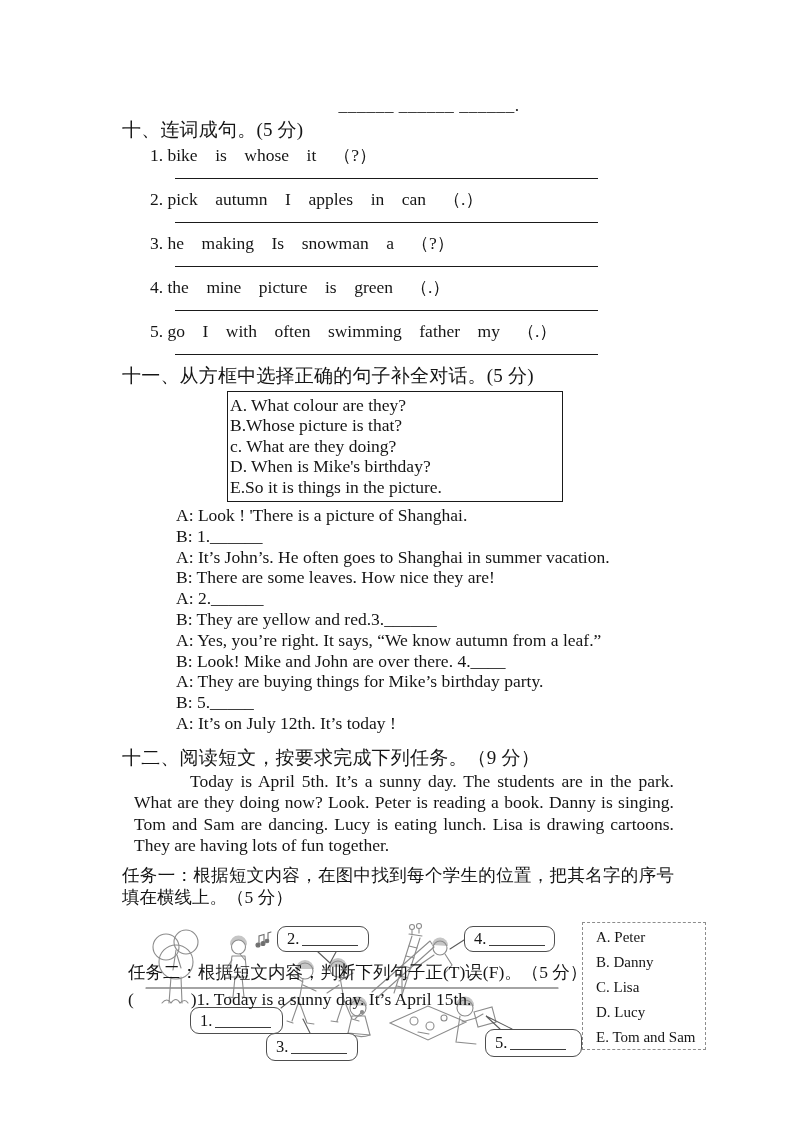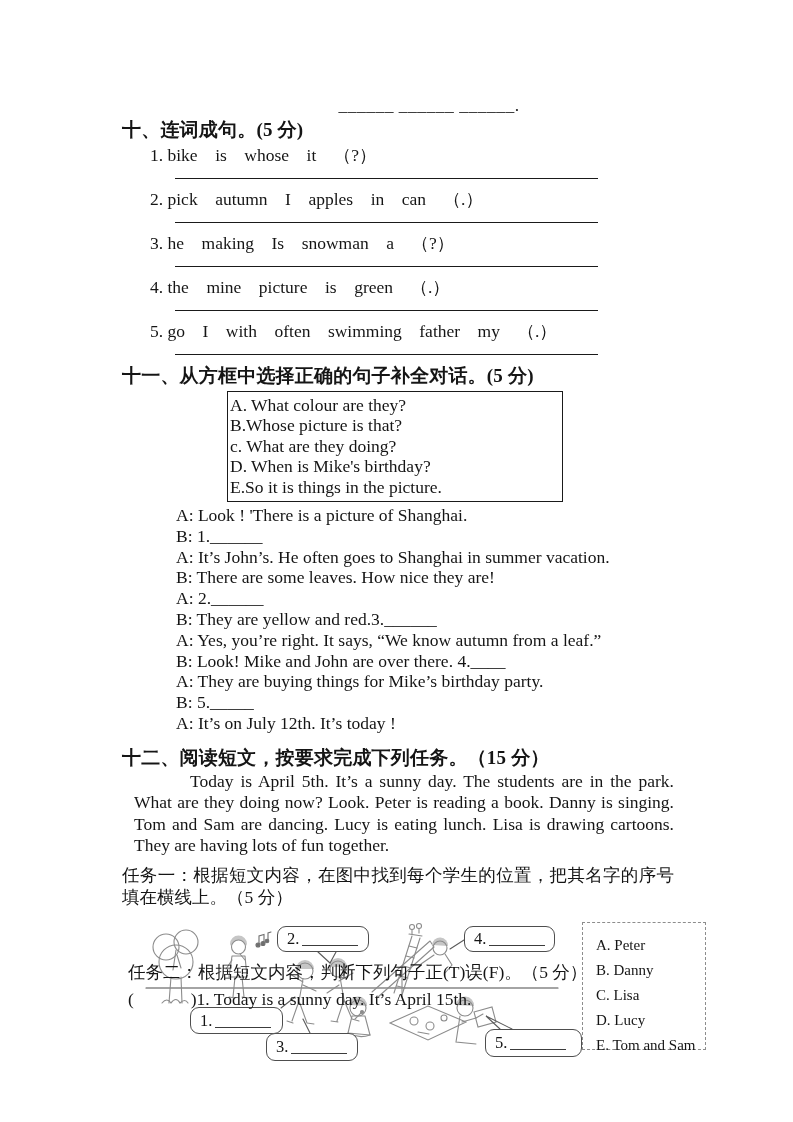--- a/index.html
+++ b/index.html
@@ -6,21 +6,21 @@
   .page {
     position:relative; width:793px; height:1122px; margin:0 auto;
     background:#ffffff; color:#151515; overflow:hidden;
     font-family:"Liberation Serif","DejaVu Serif",serif;
   }
   .col { position:absolute; left:122px; top:94px; width:552px; }
   .pre { white-space:pre; }
 
   .top-blanks { font-size:17.5px; line-height:22px; padding-left:62px; letter-spacing:.5px;text-align:center; }
 
-  h2 { font-size:19px; font-weight:bold; margin:2px 0 0 0; line-height:24px; letter-spacing:.2px; }
+  h2 { font-size:19px; font-weight:normal; margin:2px 0 0 0; line-height:24px; letter-spacing:.2px; }
 
   .wo-list { margin-top:2px; }
   .wo-text { font-size:17.5px; line-height:23px; padding-left:28px; }
   .answer-line { margin:11px 0 9px 53px; width:423px; height:0; border-bottom:1.6px solid #1a1a1a; }
 
   .opt-box {
     margin:3px 0 0 105px; width:332px; border:1.6px solid #1a1a1a;
     padding:3px 0 4px 2px; font-size:17.5px; line-height:20.4px;
   }
   .dialogue { margin:3px 0 12px 54px; font-size:17.5px; line-height:20.8px; }
@@ -35,21 +35,21 @@
     position:absolute; z-index:2; background:#fff;
     border:1.3px solid #4e4e4e; border-radius:9px;
     display:flex; align-items:center; padding-left:9px;
     font-size:16.5px; box-sizing:border-box;
   }
   .bubble .blank { display:inline-block; width:56px; height:13px; margin-left:3px; border-bottom:1.4px solid #3c3c3c; }
 
   .key-box {
     position:absolute; z-index:2; left:582px; top:922px; width:124px; height:128px;
     border:1.3px dashed #8d8d8d; background:#fff; box-sizing:border-box;
-    padding:10px 0 0 13px; font-size:15px; line-height:25px;
+    padding:2px 0 0 13px; font-size:15px; line-height:25px;
   }
 
   .task2 { position:absolute; z-index:3; left:128px; top:961px; font-size:17.5px; line-height:22px; white-space:nowrap; }
   .tfline { position:absolute; z-index:3; left:128px; top:988px; font-size:17.5px; line-height:22px; }
 </style>
 </head>
 <body>
 
 <div class="page">
 
@@ -98,21 +98,21 @@
       <div>B: There are some leaves. How nice they are!</div>
       <div>A: 2.______</div>
       <div>B: They are yellow and red.3.______</div>
       <div>A: Yes, you’re right. It says, “We know autumn from a leaf.”</div>
       <div>B: Look! Mike and John are over there. 4.____</div>
       <div>A: They are buying things for Mike’s birthday party.</div>
       <div>B: 5._____</div>
       <div>A: It’s on July 12th. It’s today !</div>
     </div>
 
-    <h2>十二、阅读短文，按要求完成下列任务。（15 分）</h2>
+    <h2>十二、阅读短文，按要求完成下列任务。（9 分）</h2>
 
     <p class="passage">Today is April 5th. It’s a sunny day. The students are in the park. What are they doing now? Look. Peter is reading a book. Danny is singing. Tom and Sam are dancing. Lucy is eating lunch. Lisa is drawing cartoons. They are having lots of fun together.</p>
 
     <p class="task">任务一：根据短文内容，在图中找到每个学生的位置，把其名字的序号填在横线上。（5 分）</p>
   </div>
 
   <div class="overlay">
 
     <svg class="art" viewBox="0 0 793 1122" fill="none" stroke="#8c8c8c" stroke-width="1.1" stroke-linecap="round">
 

